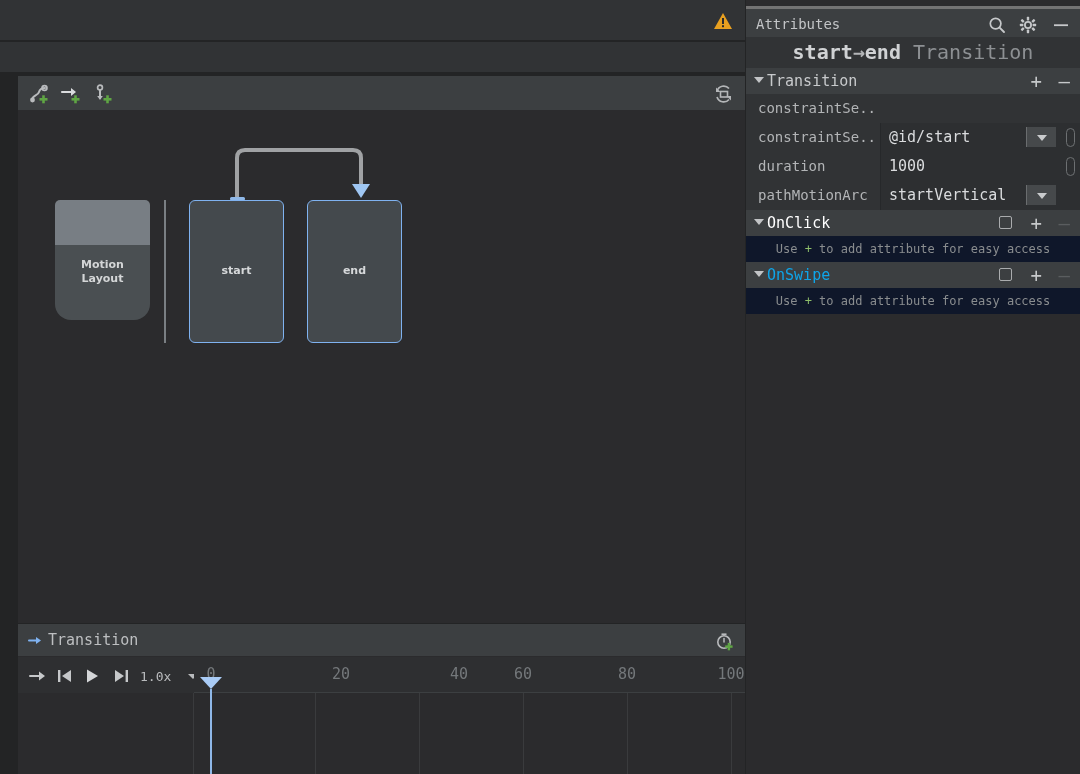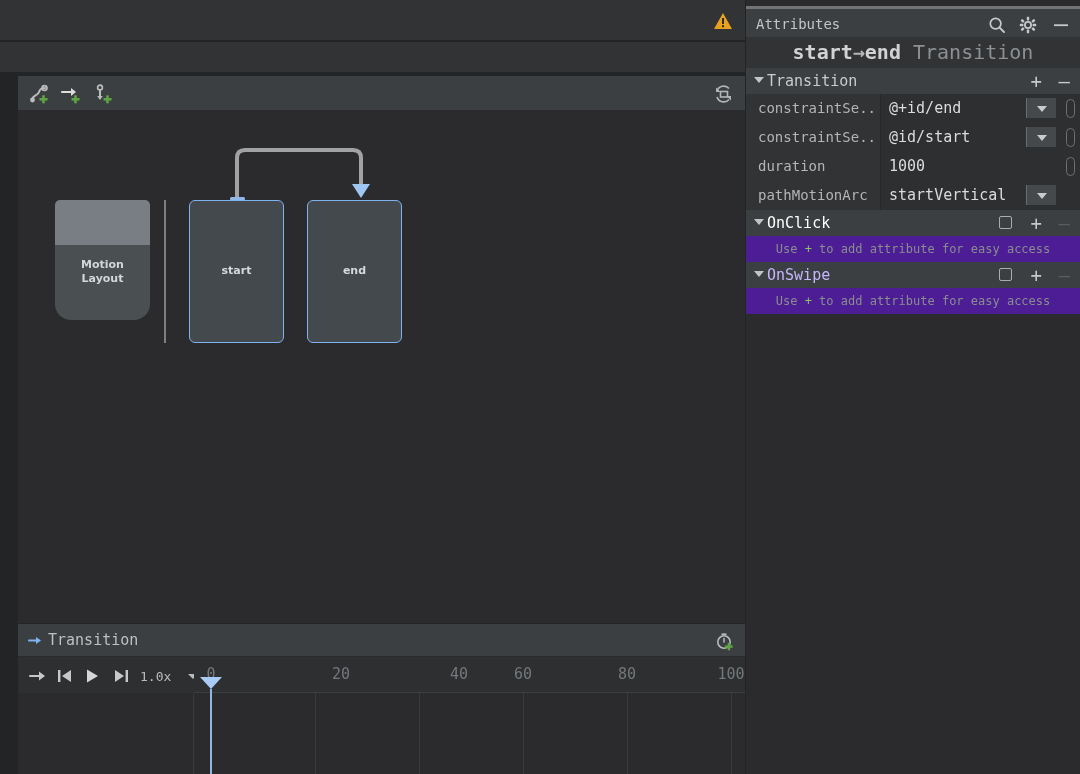--- a/index.html
+++ b/index.html
@@ -188,21 +188,21 @@
   .attr-row .dd::after {
     content: ""; position: absolute; left: 10px; top: 8px; width: 0; height: 0;
     border-left: 5px solid transparent; border-right: 5px solid transparent; border-top: 6px solid #c9cbcd;
   }
   .attr-row .pill {
     position: absolute; right: 5px; top: 5px; width: 9px; height: 19px;
     border: 1.5px solid #6d7072; border-radius: 5px; cursor: pointer;
   }
 
   .hint-row {
-    position: absolute; left: 0; width: 334px; height: 26px; background: #4c1d95;
+    position: absolute; left: 0; width: 334px; height: 26px; background: #0f172a;
     text-align: center; line-height: 26px; color: #8a8d8f; font-size: 12px;
     font-family: "DejaVu Sans Mono", monospace;
   }
   .hint-row .plusmark { color: #8fbf6a; }
 </style>
 </head>
 <body>
 
 <div id="app">
 
@@ -397,25 +397,20 @@
 
     <div id="sections-host">
         <div class="sect-header" style="top: 68px;">
           <span class="caret"></span>
           <span class="name" style="color:#c8cacc">Transition</span>
           <span class="plus">+</span>
           <span class="minus" style="color:#c6c8ca">—</span>
         </div>
         <div class="attr-row" style="top: 94px;">
           <span class="k">constraintSe...</span>
-          <span class="vwrap">
-            <span class="v">@+id/end</span>
-            <span class="dd"></span>
-            <span class="pill"></span>
-          </span>
         </div>
         <div class="attr-row" style="top: 123px;">
           <span class="k">constraintSe...</span>
           <span class="vwrap">
             <span class="v">@id/start</span>
             <span class="dd"></span>
             <span class="pill"></span>
           </span>
         </div>
         <div class="attr-row" style="top: 152px;">
@@ -435,21 +430,21 @@
         <div class="sect-header" style="top: 210px;">
           <span class="caret"></span>
           <span class="name" style="color:#ffffff">OnClick</span>
           <span class="sq"></span>
           <span class="plus">+</span>
           <span class="minus" style="color:#5a5d5f">—</span>
         </div>
         <div class="hint-row" style="top: 236px;"><span>Use </span><span class="plusmark">+</span><span> to add attribute for easy access</span></div>
         <div class="sect-header" style="top: 262px;">
           <span class="caret"></span>
-          <span class="name" style="color:#c4b5fd">OnSwipe</span>
+          <span class="name" style="color:#0ea5e9">OnSwipe</span>
           <span class="sq"></span>
           <span class="plus">+</span>
           <span class="minus" style="color:#5a5d5f">—</span>
         </div>
         <div class="hint-row" style="top: 288px;"><span>Use </span><span class="plusmark">+</span><span> to add attribute for easy access</span></div>
       </div>
   </div>
 </div>
 
 </body></html>

